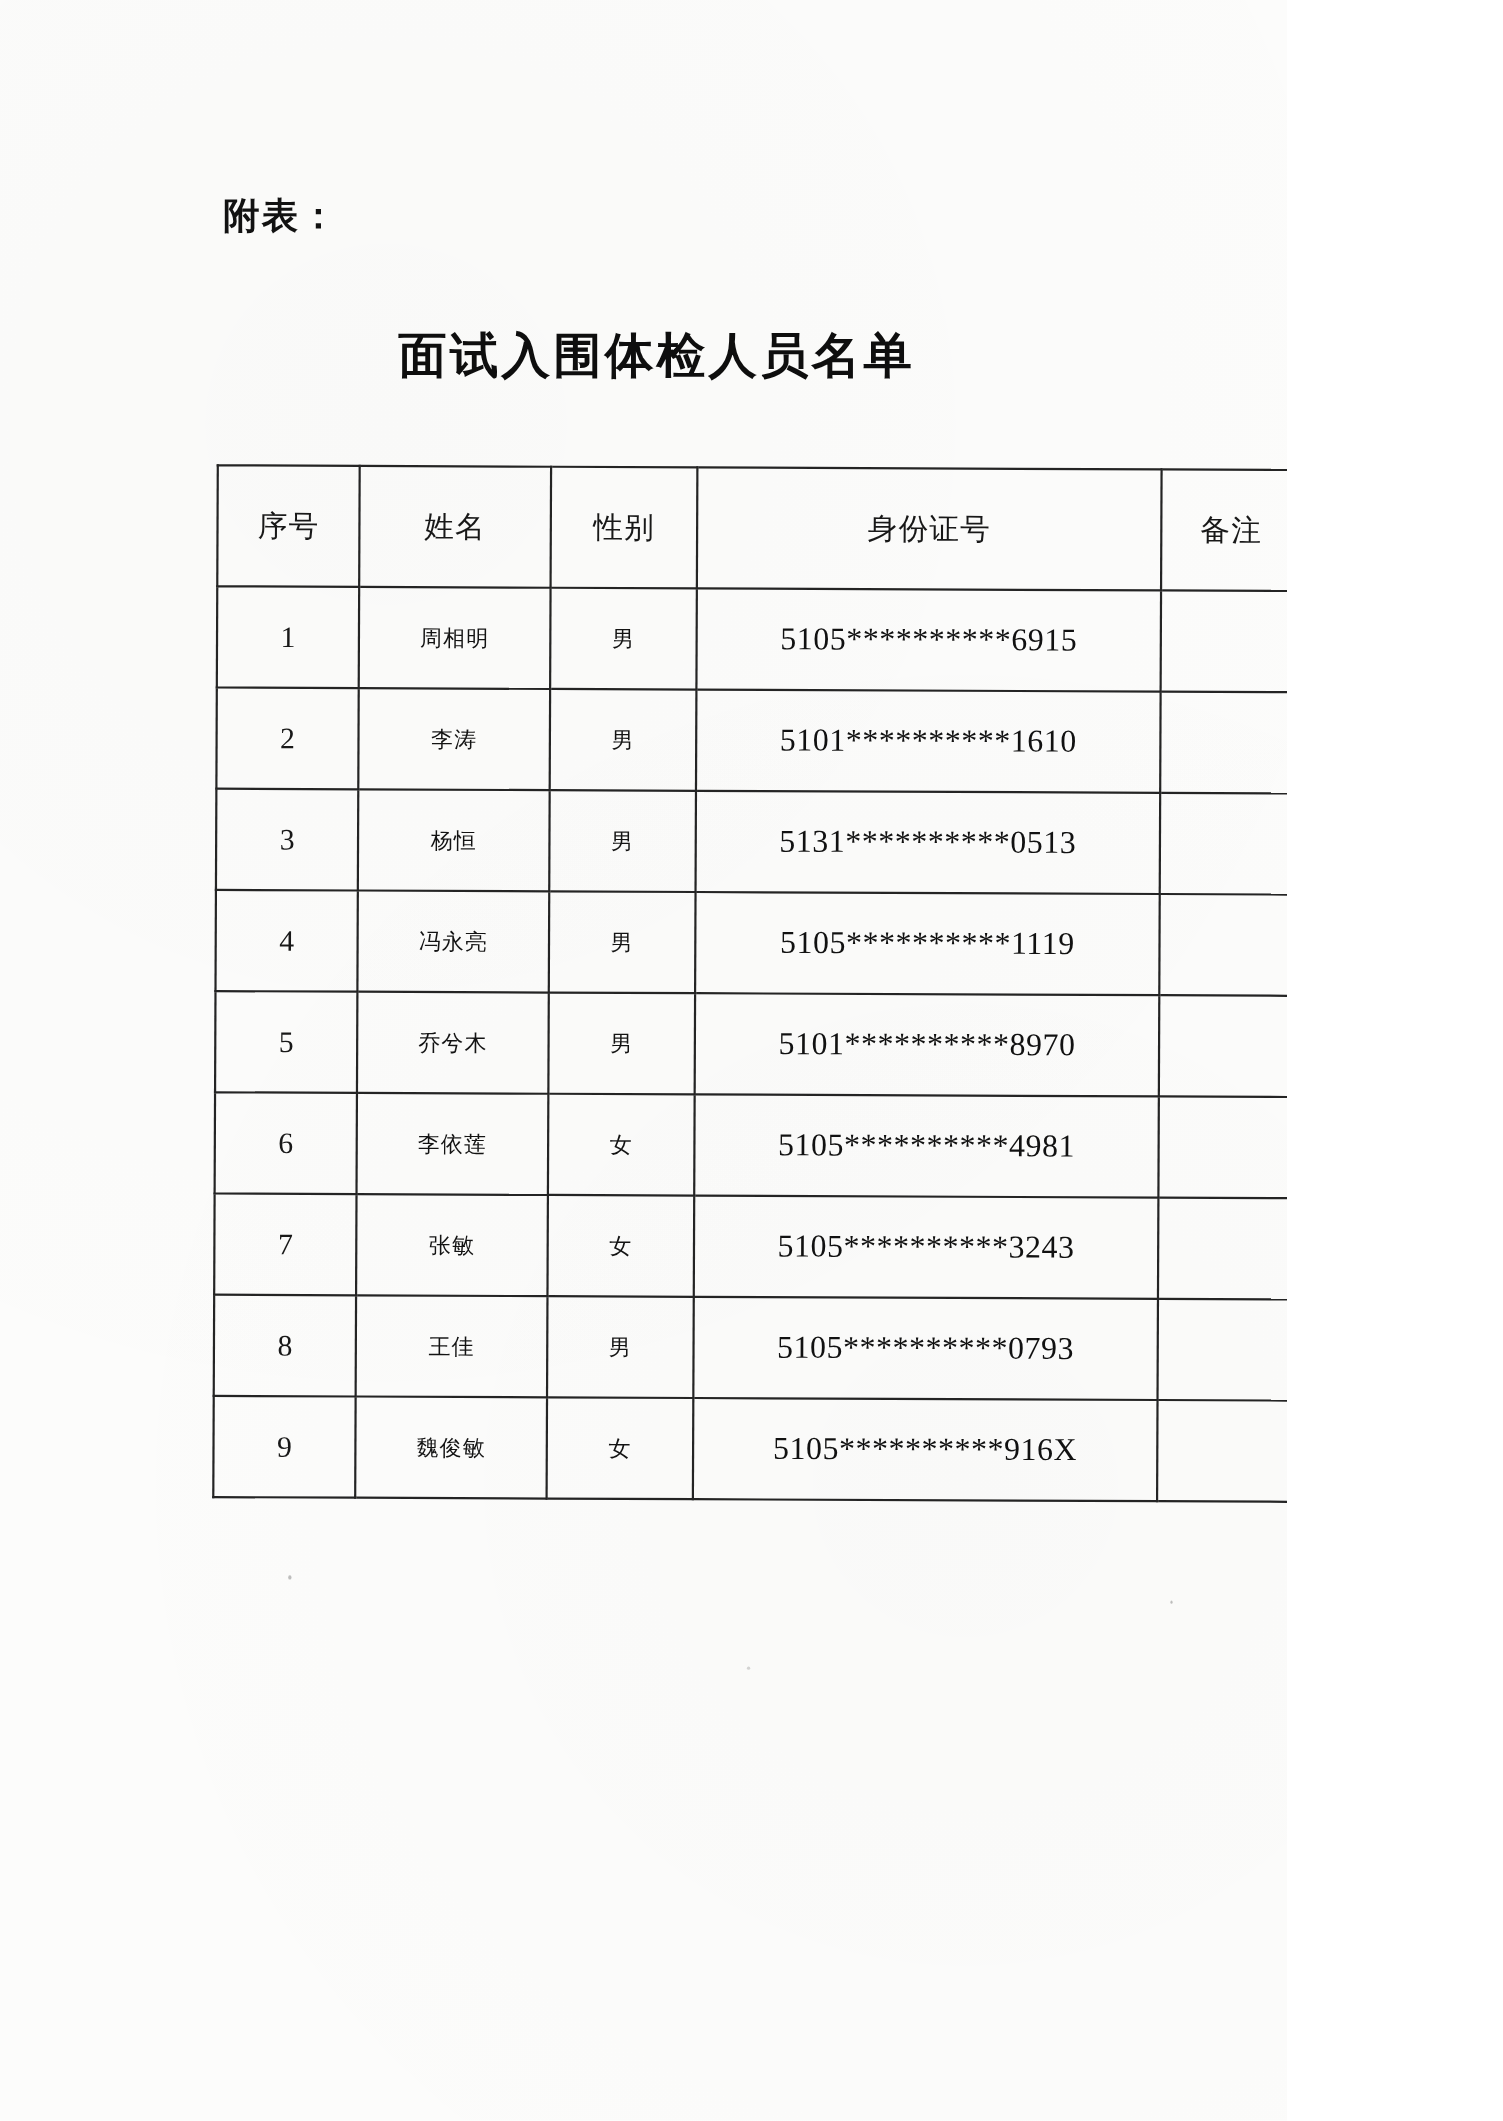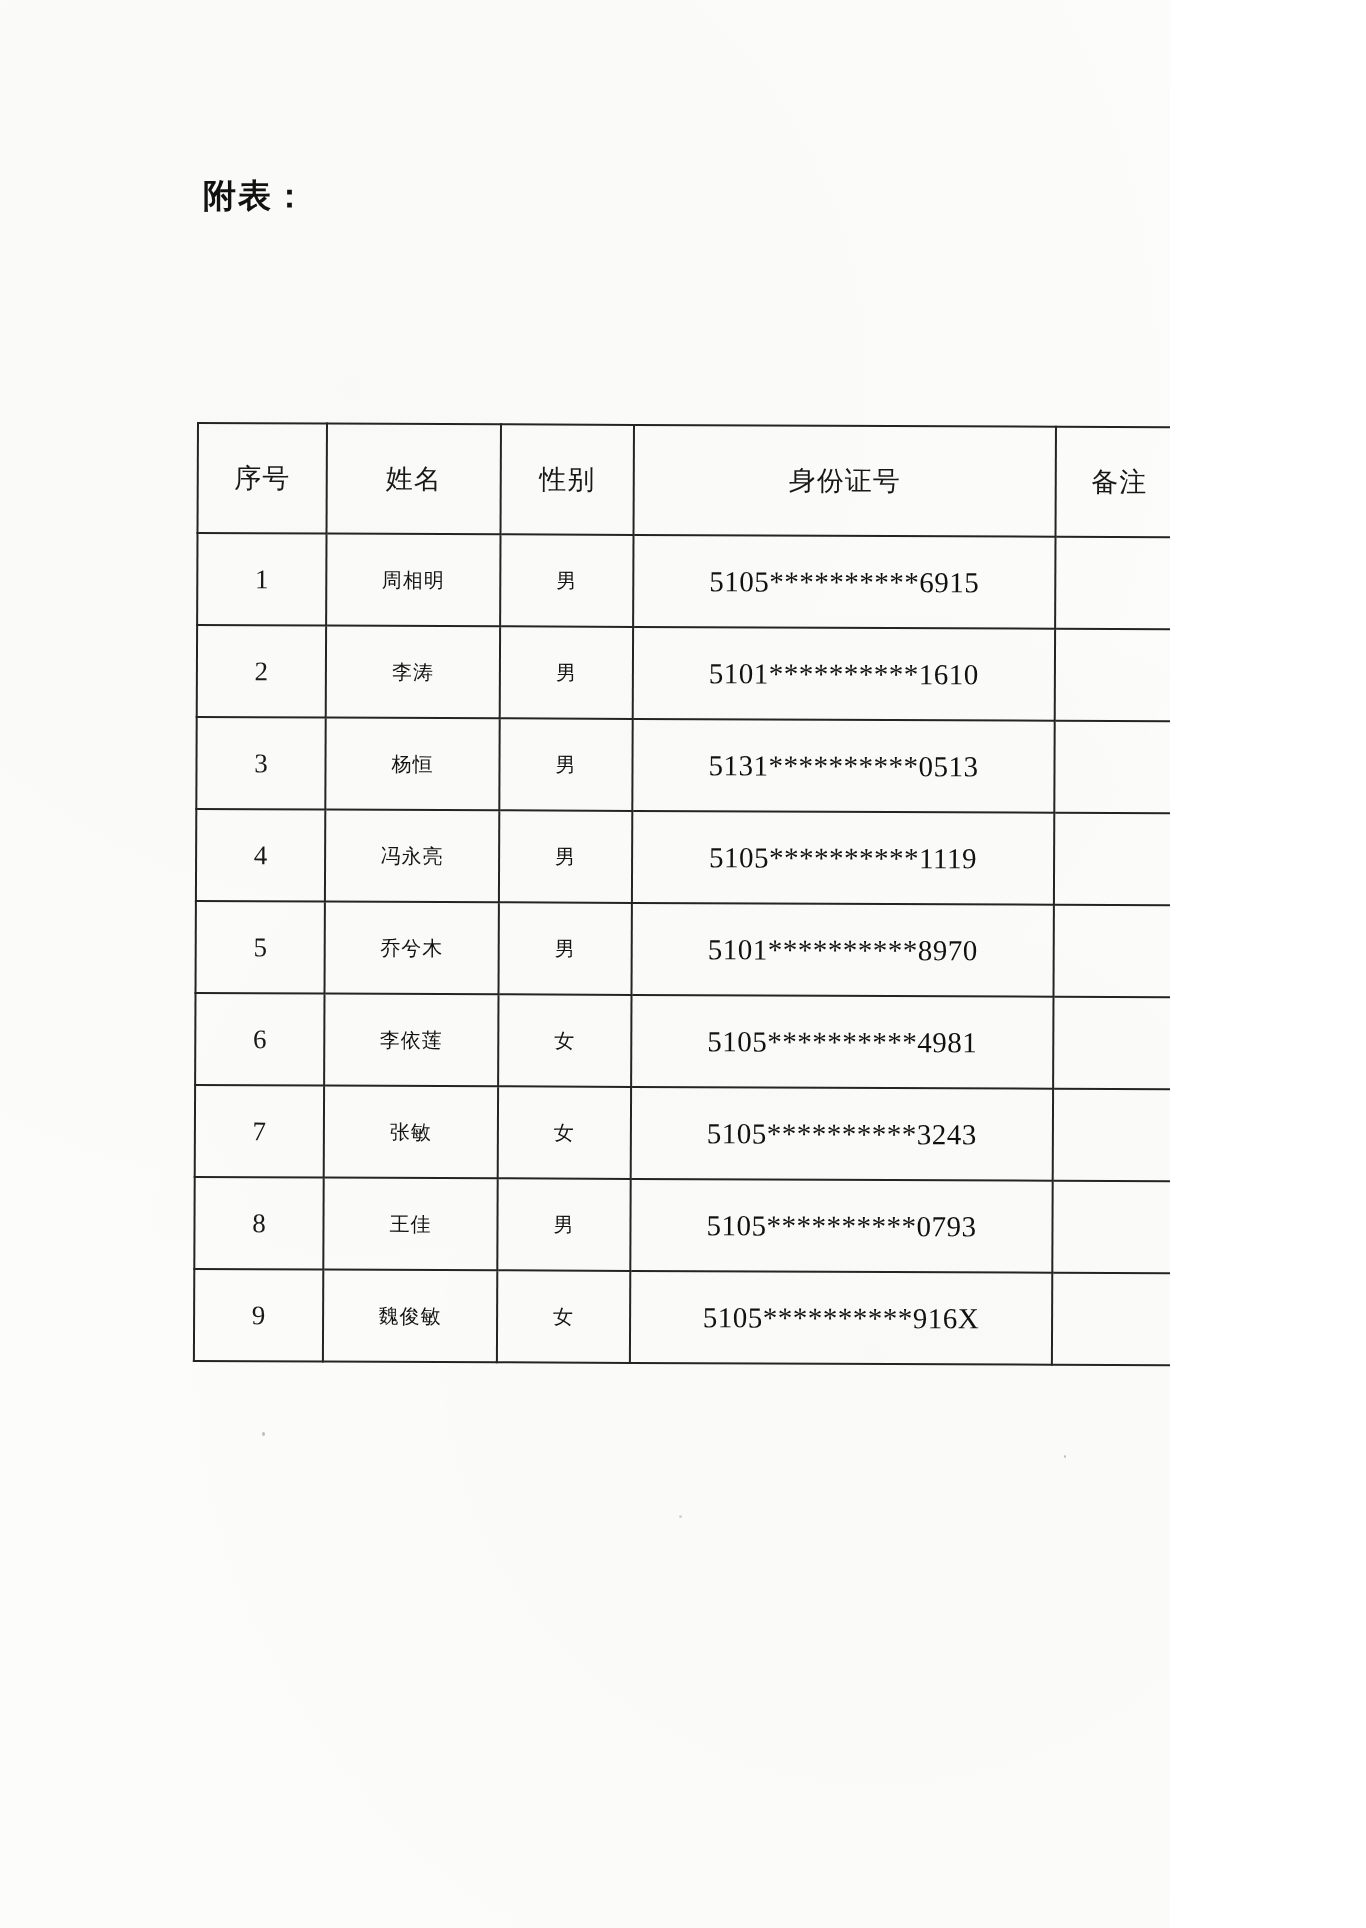--- a/index.html
+++ b/index.html
@@ -95,20 +95,21 @@
   .speck-2 { left: 1064px; top: 1455px; width: 2px; height: 3px; }
   .speck-3 { left: 679px; top: 1515px; width: 3px; height: 3px; opacity: 0.35; }
 </style>
 </head>
 <body>
 
 <div class="page">
 
   <div class="prefix-label">附表：</div>
 
+  <div class="doc-title">面试入围体检人员名单</div>
 
   <div class="table-wrap">
     <table class="roster">
       <colgroup>
         <col style="width:129px">
         <col style="width:174px">
         <col style="width:133px">
         <col style="width:422px">
         <col style="width:127px">
       </colgroup>

